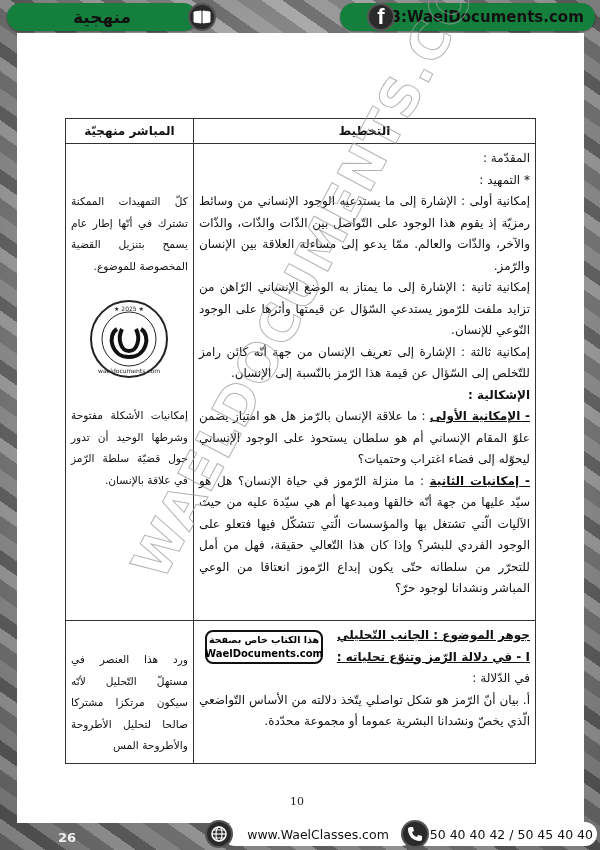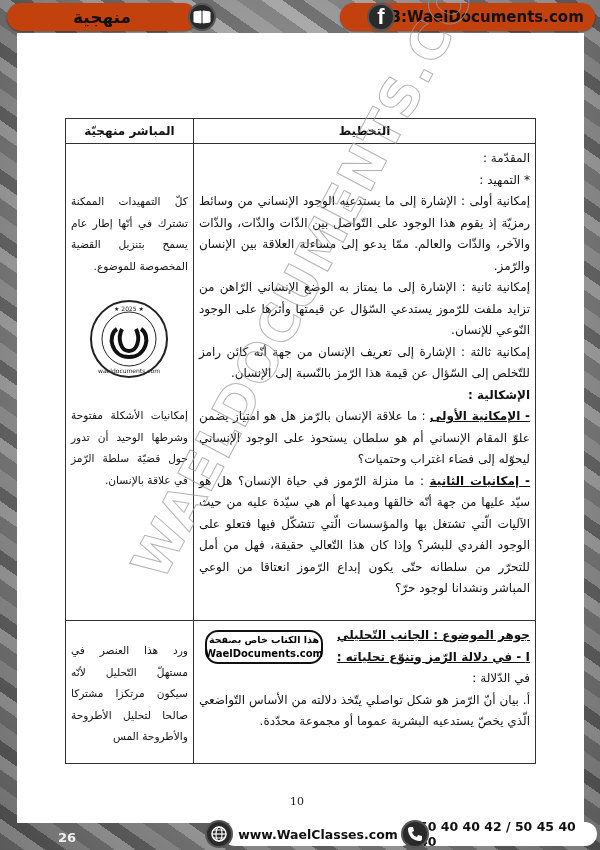--- a/index.html
+++ b/index.html
@@ -13,21 +13,21 @@
   .bg-vignette {
     position: absolute; inset: 0;
     background: radial-gradient(ellipse at 50% 40%, rgba(255,255,255,0.25), rgba(0,0,0,0.35));
   }
   .page {
     position: absolute; left: 17px; top: 33px; width: 567px; height: 790px;
     background: #ffffff;
   }
   
   .pill {
-    position: absolute; height: 28px; top: 3px; background: #c2410c; border-radius: 14px;
+    position: absolute; height: 28px; top: 3px; background: #15803d; border-radius: 14px;
     box-shadow: 0 1px 2px rgba(0,0,0,0.4);
     display: flex; align-items: center; justify-content: center;
     font-weight: bold; color: #111;
   }
   .pill-left { left: 7px; width: 190px; font-size: 17px; }
   .pill-right { left: 340px; width: 255px; font-size: 15px; font-family: "DejaVu Sans", sans-serif; padding-left: 28px; }
   .circle-icon {
     position: absolute; width: 28px; height: 28px; border-radius: 50%;
     background: #2a2a2a; color: #fff; display: flex; align-items: center; justify-content: center;
     border: 2px solid #555;
@@ -53,24 +53,24 @@
   .row1 td { height: 477px; }
   .row2 td { height: 143px; }
   .b { font-weight: bold; }
   .u { text-decoration: underline; }
   .p { display: block; }
   .note-block { display: block; }
   .stamp {
     display: block; margin: 22px auto 0 auto; width: 80px; height: 80px;
   }
   .note-gap2 { margin-top: 26px; }
-  .note-row2 { margin-top: 15px; }
+  .note-row2 { margin-top: 24px; }
   .badge {
     position: absolute; left: 205px; top: 630px; width: 118px; height: 34px;
-    border: 2px solid #111; border-radius: 13px; background: #fff;
+    border: 2px solid #111; border-radius: 8px; background: #fff;
     display: flex; flex-direction: column; align-items: center; justify-content: center;
     font-weight: bold; line-height: 14px;
   }
   .badge-ar { font-size: 9.5px; direction: rtl; }
   .badge-en { font-size: 10px; font-family: "DejaVu Sans", sans-serif; }
   .watermark {
     position: absolute; left: 120px; top: 560px; width: 560px;
     transform: rotate(-62deg); transform-origin: left top;
     font-size: 52px; font-weight: bold; letter-spacing: 2px;
     color: transparent; -webkit-text-stroke: 1px #9a9a9a; opacity: 0.75;
@@ -82,21 +82,21 @@
   .corner-number {
     position: absolute; left: 58px; top: 830px; color: #eee; font-size: 13px; font-weight: bold;
   }
   .bottom-bar {
     position: absolute; left: 205px; top: 820px; width: 392px; height: 28px;
     display: flex; align-items: center;
   }
   .globe-icon { position: relative; left: 0; top: 0; width: 28px; height: 28px; }
   .bottom-pill {
     position: absolute; height: 24px; top: 2px; background: #fff; border-radius: 12px;
-    display: flex; align-items: center; font-weight: bold; font-size: 12.5px; color: #111;
+    display: flex; align-items: center; font-weight: normal; font-size: 12.5px; color: #111;
     padding: 0 4px;
   }
   .site-pill { left: 18px; width: 190px; justify-content: center; }
   .phone-pill { left: 210px; width: 182px; justify-content: flex-end; padding-right: 4px; }
   .phone-icon { position: absolute; left: 196px; top: 0; width: 28px; height: 28px; }
 </style>
 </head>
 <body>
 
 <div class="bg-vignette"></div>
@@ -143,21 +143,21 @@
         <text x="40" y="74" font-size="6" text-anchor="middle" fill="#222">waeldocuments.com</text>
       </svg>
       <span class="note-block note-gap2">إمكانيات الأشكلة مفتوحة وشرطها الوحيد أن تدور حول قضيّة سلطة الرّمز في علاقة بالإنسان.</span>
     </td>
   </tr>
   <tr class="row2">
     <td class="main-cell">
       <span class="p b u">جوهر الموضوع : الجانب التّحليلي</span>
       <span class="p b u">I - في دلالة الرّمز وتنوّع تجلياته :</span>
       <span class="p">في الدّلالة :</span>
-      <span class="p">أ. بيان أنّ الرّمز هو شكل تواصلي يتّخذ دلالته من الأساس التّواضعي الّذي يخصّ يستدعيه البشرية عموما أو مجموعة محدّدة.</span>
+      <span class="p">أ. بيان أنّ الرّمز هو شكل تواصلي يتّخذ دلالته من الأساس التّواضعي الّذي يخصّ ونشدانا البشرية عموما أو مجموعة محدّدة.</span>
     </td>
     <td class="notes-cell">
       <span class="note-block note-row2">ورد هذا العنصر في مستهلّ التّحليل لأنّه سيكون مرتكزا مشتركا صالحا لتحليل الأطروحة والأطروحة المس</span>
     </td>
   </tr>
 </tbody>
   </table>
 
 <div class="badge">
   <span class="badge-ar">هذا الكتاب خاص بصفحة</span>

